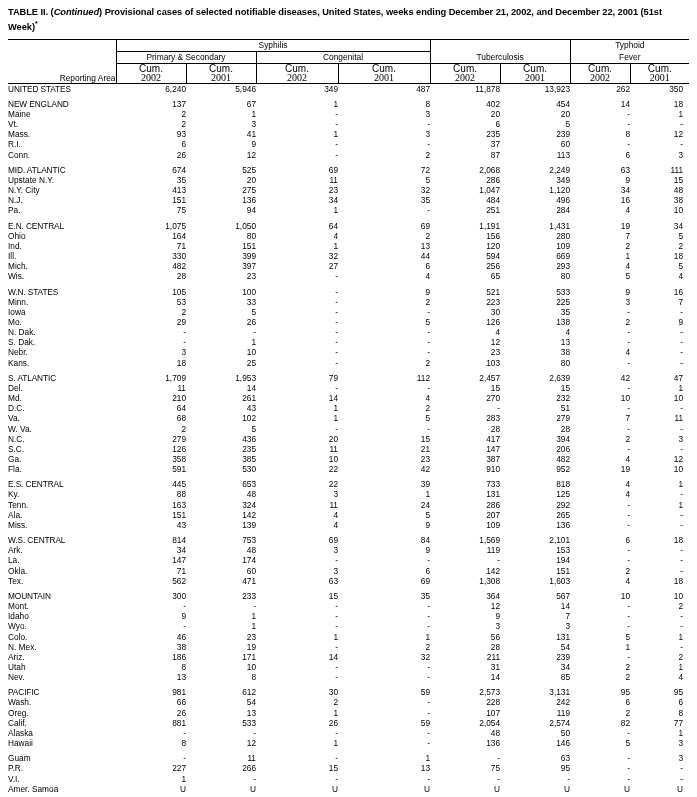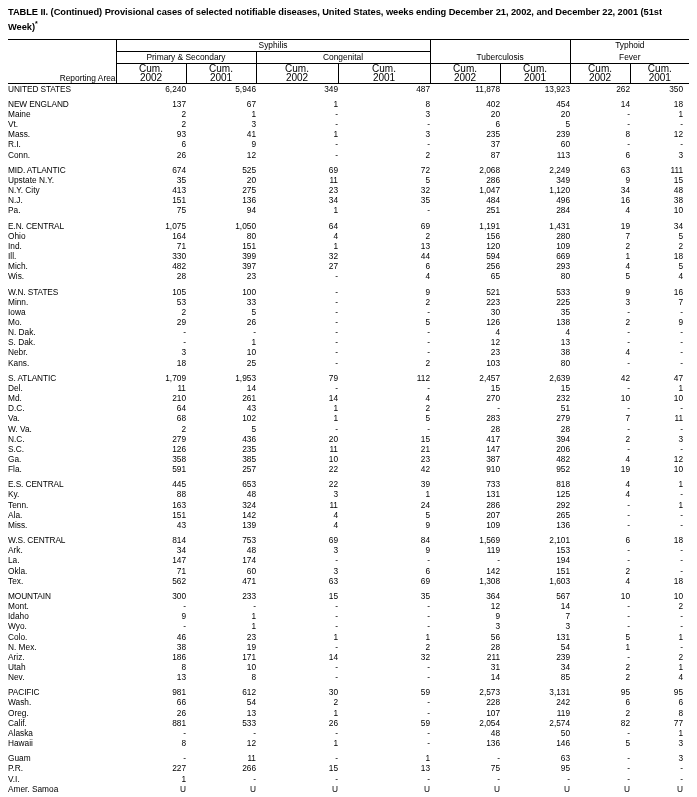--- a/index.html
+++ b/index.html
@@ -24,21 +24,21 @@
 
   
   .title {
     font-size: 9.3px;
     font-weight: bold;
     line-height: 12.2px;
     letter-spacing: -0.06px;
     margin: 0 0 5px 0;
     padding: 0;
   }
-  .title .ital { }
+  .title .ital { font-style: italic; }
   .title .sup { font-size: 7px; vertical-align: super; font-weight: bold; }
 
   
   table.tbl {
     border-collapse: collapse;
     width: 681px;
     table-layout: fixed;
     font-size: 8.2px;
   }
   table.tbl td, table.tbl th {
@@ -57,21 +57,21 @@
     padding-bottom: 1px;
   }
   .hgrp.under { border-bottom: 0.8px solid #000; margin-top: 20px; }
   .vsep { border-left: 0.8px solid #000; }
   .hcum {
     text-align: center;
     font-size: 10px;
     line-height: 9.6px;
     padding: 1px 0 2px 0;
   }
-  .hcum .l2 { display: block; }
+  .hcum .l2 { display: block; font-family: Liberation Serif, serif; }
   .reporting-area-h {
     font-size: 8.4px;
     text-align: right;
     padding-left: 1px;
     padding-bottom: 2px;
     white-space: nowrap;
   }
   .rule-headbot td { border-bottom: 1.2px solid #000; }
 
   
@@ -563,21 +563,21 @@
           <td class="num">10</td>
           <td class="num">23</td>
           <td class="num">387</td>
           <td class="num">482</td>
           <td class="num">4</td>
           <td class="num last">12</td>
         </tr>
         <tr class="drow">
           <td class="area">Fla.</td>
           <td class="num">591</td>
-          <td class="num">257</td>
+          <td class="num">530</td>
           <td class="num">22</td>
           <td class="num">42</td>
           <td class="num">910</td>
           <td class="num">952</td>
           <td class="num">19</td>
           <td class="num last">10</td>
         </tr>
         <tr class="spacer">
           <td colspan="9"></td>
         </tr>

